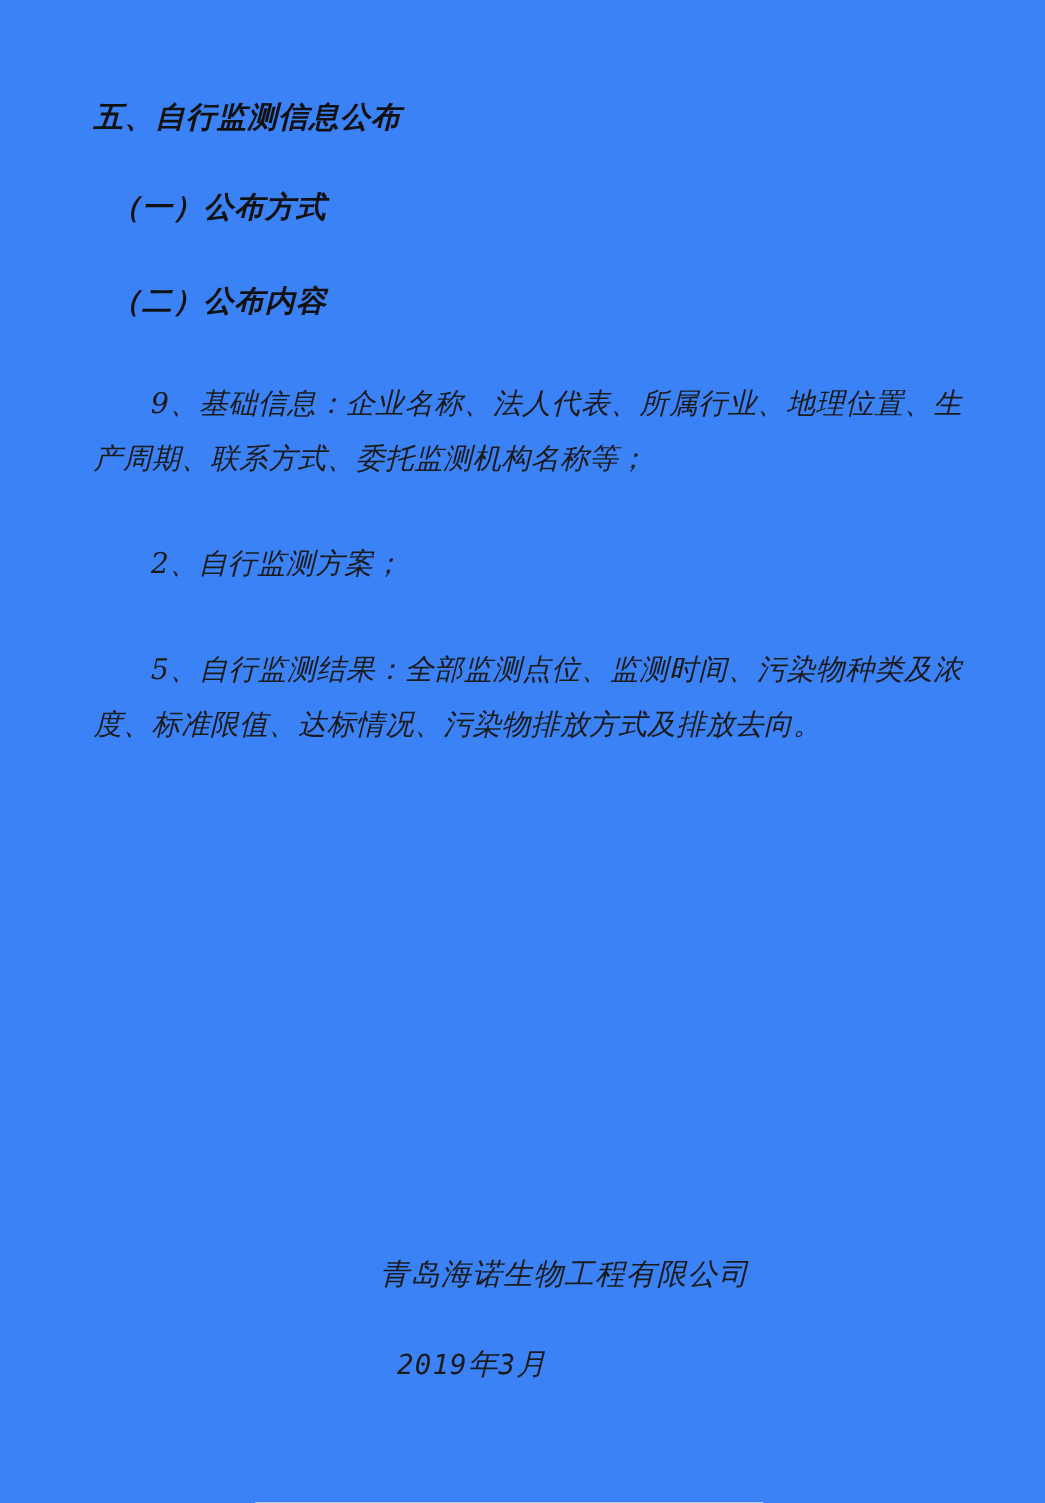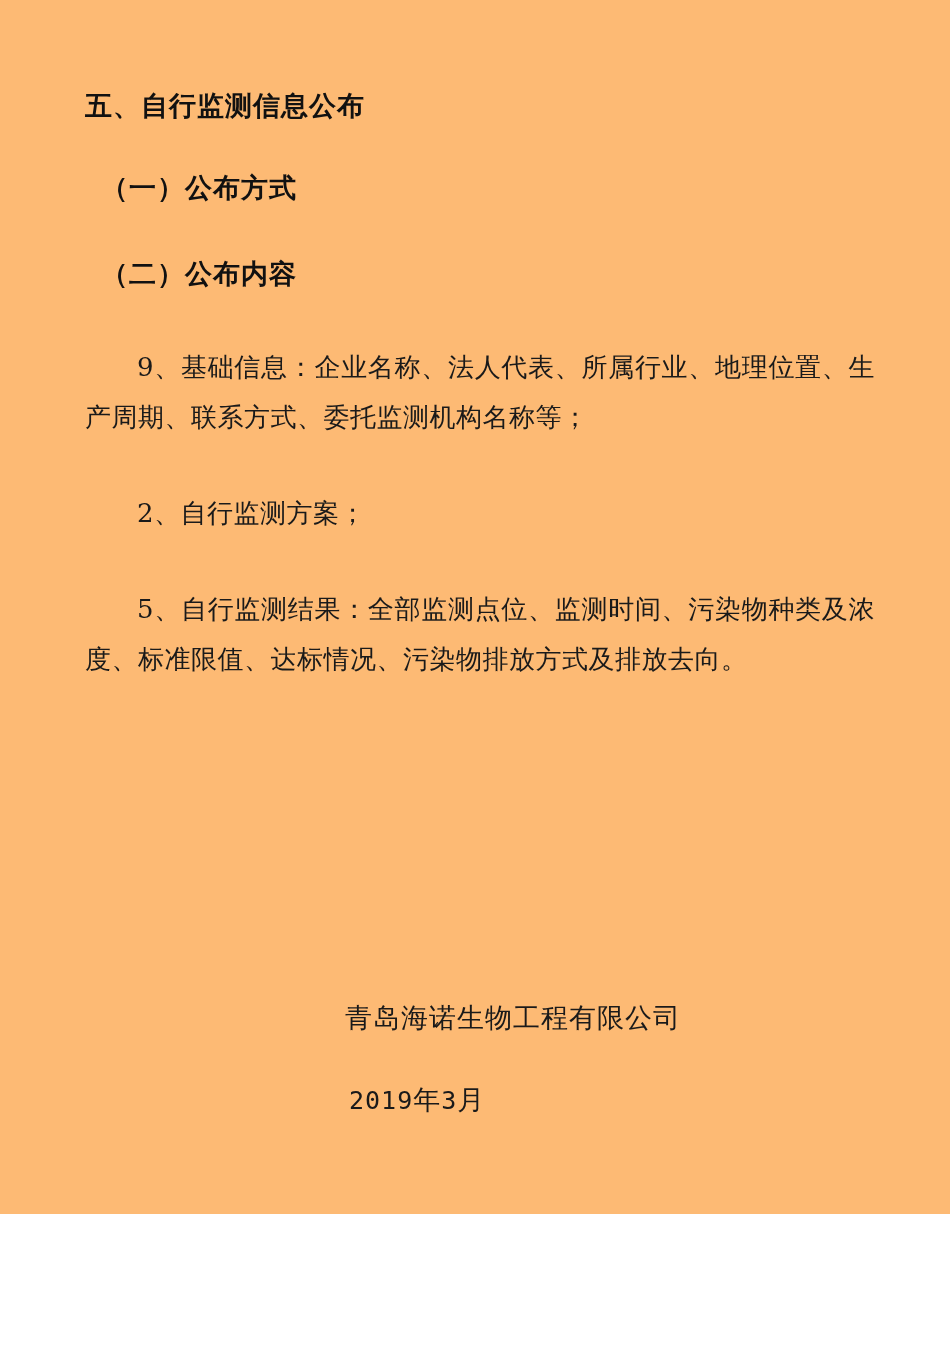--- a/index.html
+++ b/index.html
@@ -3,26 +3,27 @@
 <meta charset="utf-8">
 <style>
   html, body {
     margin: 0;
     padding: 0;
     background: #ffffff;
   }
   .page {
     position: relative;
     width: 950px;
-    height: 1214px;
-    background: #fdba74;
+    height: 1366px;
+    background: #3b82f6;
     font-family: "DejaVu Serif", "Liberation Serif", serif;
     color: #1a1a1a;
     box-sizing: border-box;
     overflow: hidden;
+    font-style: italic;
   }
   .content {
     position: absolute;
     left: 85px;
     top: 88px;
     width: 790px;
   }
   .h-section {
     font-family: "DejaVu Sans", "Liberation Sans", sans-serif;
     font-size: 27px;
@@ -66,21 +67,21 @@
   }
   .sig-company {
     font-size: 27px;
     letter-spacing: 1px;
     margin: 0 0 46px 0;
     padding-right: 8px;
   }
   .sig-date {
     font-size: 27px;
     letter-spacing: 1px;
-    margin: 4px;
+    margin: 16px;
     padding-right: 110px;
     font-family: "DejaVu Serif", "Liberation Serif", serif;
   }
   .sig-date .num {
     font-family: "DejaVu Sans Mono", "Liberation Mono", monospace;
     font-size: 25px;
   }
 </style>
 </head>
 <body>

